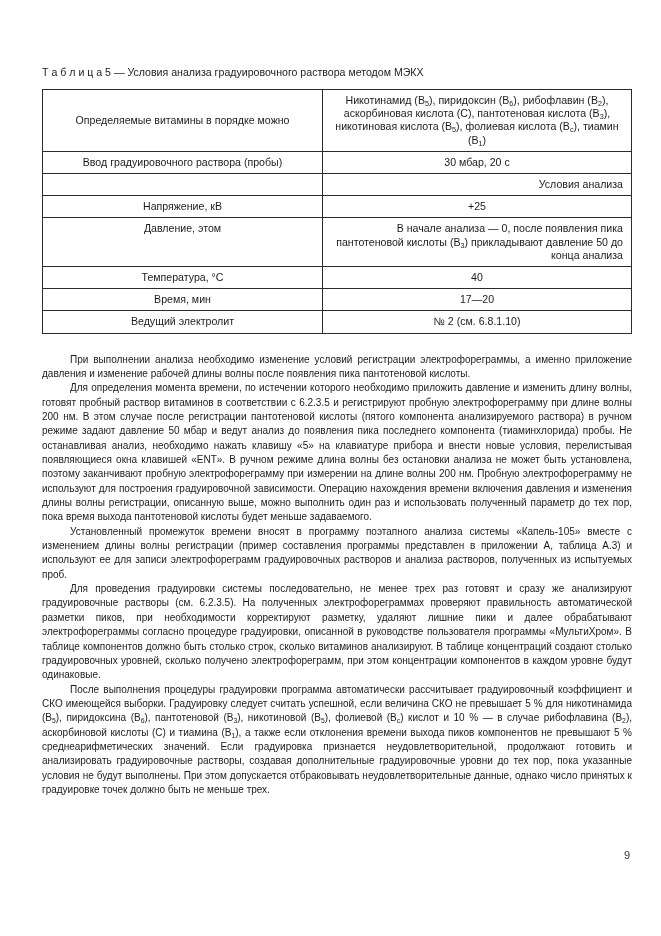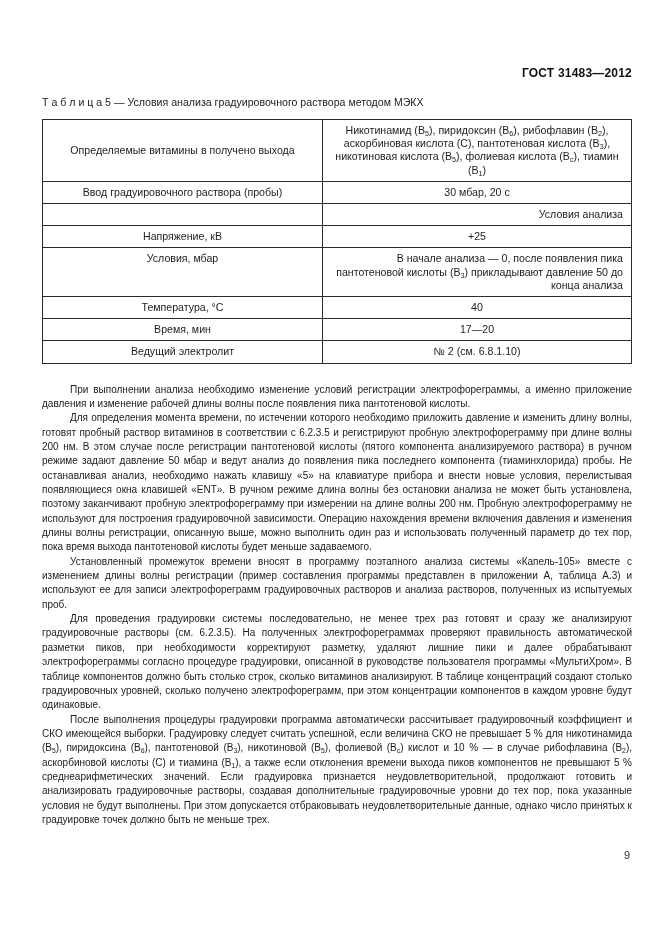--- a/index.html
+++ b/index.html
@@ -40,44 +40,43 @@
     position:absolute;top:849px;right:31px;
     font-size:11px;color:#333;
   }
 </style>
 </head>
 <body>
 
 <div class="page">
   <div class="content">
 
-    <div class="doc-code">ГОСТ 31483—2012</div>
 
     <div class="table-caption">Т а б л и ц а  5 — Условия анализа градуировочного раствора методом МЭКХ</div>
 
     <table class="cond">
       <tbody>
         <tr class="r-vitamins">
-          <td class="lab t-center">Определяемые витамины в получено выхода</td>
+          <td class="lab t-center">Определяемые витамины в порядке можно</td>
           <td class="val t-center">Никотинамид (В<sub>5</sub>), пиридоксин (В<sub>6</sub>), рибофлавин (В<sub>2</sub>),<br>аскорбиновая кислота (С), пантотеновая кислота (В<sub>3</sub>),<br>никотиновая кислота (В<sub>5</sub>), фолиевая кислота (В<sub>с</sub>), тиамин (В<sub>1</sub>)</td>
         </tr>
         <tr>
           <td class="lab">Ввод градуировочного раствора (пробы)</td>
           <td class="val t-center">30 мбар, 20 с</td>
         </tr>
         <tr>
           <td class="lab"></td>
           <td class="val t-left">Условия анализа</td>
         </tr>
         <tr>
           <td class="lab">Напряжение, кВ</td>
           <td class="val t-center">+25</td>
         </tr>
         <tr>
-          <td class="lab">Условия, мбар</td>
+          <td class="lab">Давление, этом</td>
           <td class="val t-left">В начале анализа — 0, после появления пика пантотеновой кислоты (В<sub>3</sub>) прикладывают давление 50 до конца анализа</td>
         </tr>
         <tr>
           <td class="lab">Температура, °С</td>
           <td class="val t-center">40</td>
         </tr>
         <tr>
           <td class="lab">Время, мин</td>
           <td class="val t-center">17—20</td>
         </tr>

